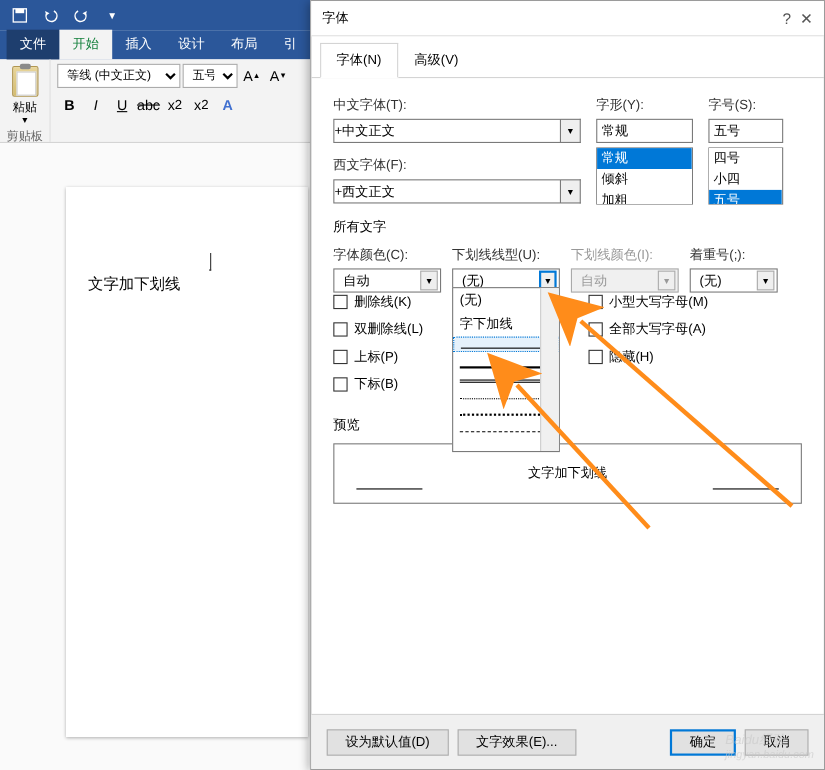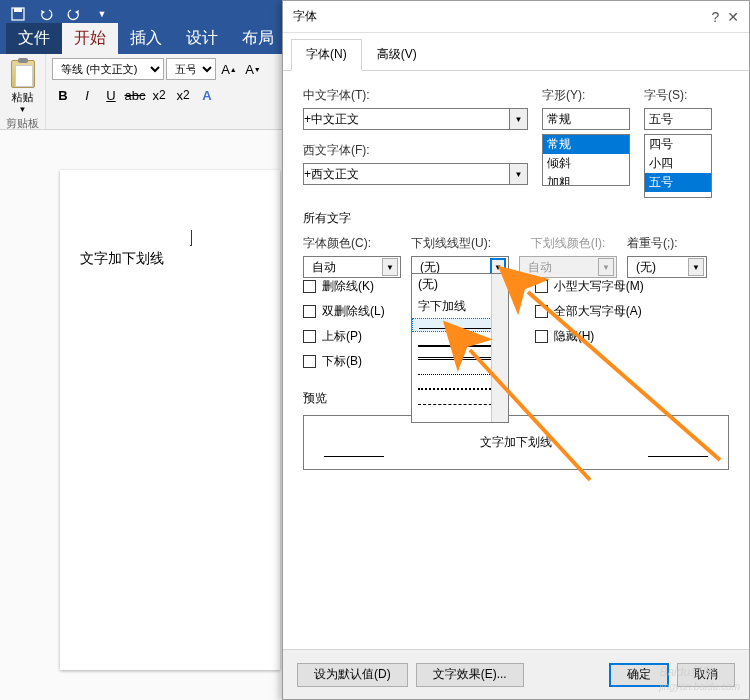--- a/index.html
+++ b/index.html
@@ -4,22 +4,22 @@
   <style>
     * { margin: 0; padding: 0; box-sizing: border-box; font-family: "Microsoft YaHei", SimSun, sans-serif; font-size: 12px; }
     body { width: 750px; height: 700px; background: #fff; position: relative; overflow: hidden; }
     
     
     .title-bar { height: 28px; background: #2b579a; display: flex; align-items: center; padding: 0 4px; }
     .title-btn { width: 28px; height: 24px; display: flex; align-items: center; justify-content: center; color: #fff; cursor: pointer; }
     
     
     .menu-tabs { height: 26px; background: #2b579a; display: flex; align-items: flex-end; padding-left: 6px; }
-    .menu-tab { padding: 5px 12px; color: #fff; cursor: pointer; font-size: 16px; }
-    .menu-tab.active { background: #f3f3f3; color: #7f1d1d; }
+    .menu-tab { padding: 5px 12px; color: #fff; cursor: pointer; font-size: 12px; }
+    .menu-tab.active { background: #f3f3f3; color: #15803d; }
     .menu-tab.file { background: #1e3e6e; }
     
     
     .ribbon { height: 76px; background: #f3f3f3; border-bottom: 1px solid #d4d4d4; display: flex; }
     .ribbon-group { padding: 4px 6px 2px; border-right: 1px solid #e0e0e0; display: flex; flex-direction: column; justify-content: space-between; }
     .ribbon-group-label { text-align: center; color: #666; font-size: 11px; padding-bottom: 2px; }
     .paste-btn { display: flex; flex-direction: column; align-items: center; cursor: pointer; padding: 2px 4px; }
     .clipboard-icon { width: 24px; height: 28px; background: linear-gradient(#e8d59a, #d4bc6f); border: 1px solid #b09650; border-radius: 2px; position: relative; }
     .clipboard-icon::before { content: ""; position: absolute; top: -3px; left: 6px; width: 10px; height: 5px; background: #8a8a8a; border-radius: 2px; }
     .clipboard-icon::after { content: ""; position: absolute; top: 4px; left: 3px; width: 16px; height: 20px; background: #fff; border: 1px solid #ccc; }
@@ -42,21 +42,21 @@
     .close-btn { cursor: pointer; font-size: 14px; color: #555; }
     
     .dialog-tabs { display: flex; border-bottom: 1px solid #d4d4d4; padding: 6px 8px 0; }
     .dialog-tab { padding: 6px 14px; border: 1px solid transparent; cursor: pointer; font-size: 12px; }
     .dialog-tab.active { border: 1px solid #d4d4d4; border-bottom: 1px solid #fff; margin-bottom: -1px; background: #fff; }
     
     .dialog-body { padding: 16px 20px; }
     .field-row { display: flex; gap: 14px; margin-bottom: 12px; }
     .field { display: flex; flex-direction: column; gap: 4px; }
     .field-label { font-size: 12px; color: #333; }
-    .field-label.disabled { color: #999; text-align: center; }
+    .field-label.disabled { color: #999; }
     .combo { display: flex; }
     .combo input { height: 22px; border: 1px solid #7a7a7a; padding: 0 0; font-size: 12px; }
     .combo-btn { width: 18px; height: 22px; border: 1px solid #7a7a7a; border-left: none; background: #efefef; display: flex; align-items: center; justify-content: center; cursor: pointer; font-size: 8px; }
     
     .listbox { border: 1px solid #7a7a7a; background: #fff; overflow-y: scroll; }
     .listbox-item { padding: 1px 4px; font-size: 12px; cursor: pointer; }
     .listbox-item.selected { background: #0078d7; color: #fff; }
     
     .section-label { font-size: 12px; margin: 10px 0 8px; }
     .four-col { display: flex; gap: 10px; }
@@ -201,21 +201,21 @@
         <input type="text" style="height: 22px; border: 1px solid rgb(122, 122, 122); padding: 0px 4px;" value="常规">
         <div class="listbox" style="height:52px;">
           <div class="listbox-item selected">常规</div>
           <div class="listbox-item">倾斜</div>
           <div class="listbox-item">加粗</div>
         </div>
       </div>
       <div class="field" style="width:68px;">
         <div class="field-label">字号(S):</div>
         <input type="text" style="height: 22px; border: 1px solid rgb(122, 122, 122); padding: 0px 4px;" value="五号">
-        <div class="listbox" style="height:64px;">
+        <div class="listbox" style="height:52px;">
           <div class="listbox-item">四号</div>
           <div class="listbox-item">小四</div>
           <div class="listbox-item selected">五号</div>
         </div>
       </div>
     </div>
 
     <div class="section-label">所有文字</div>
 
     <div class="four-col">

